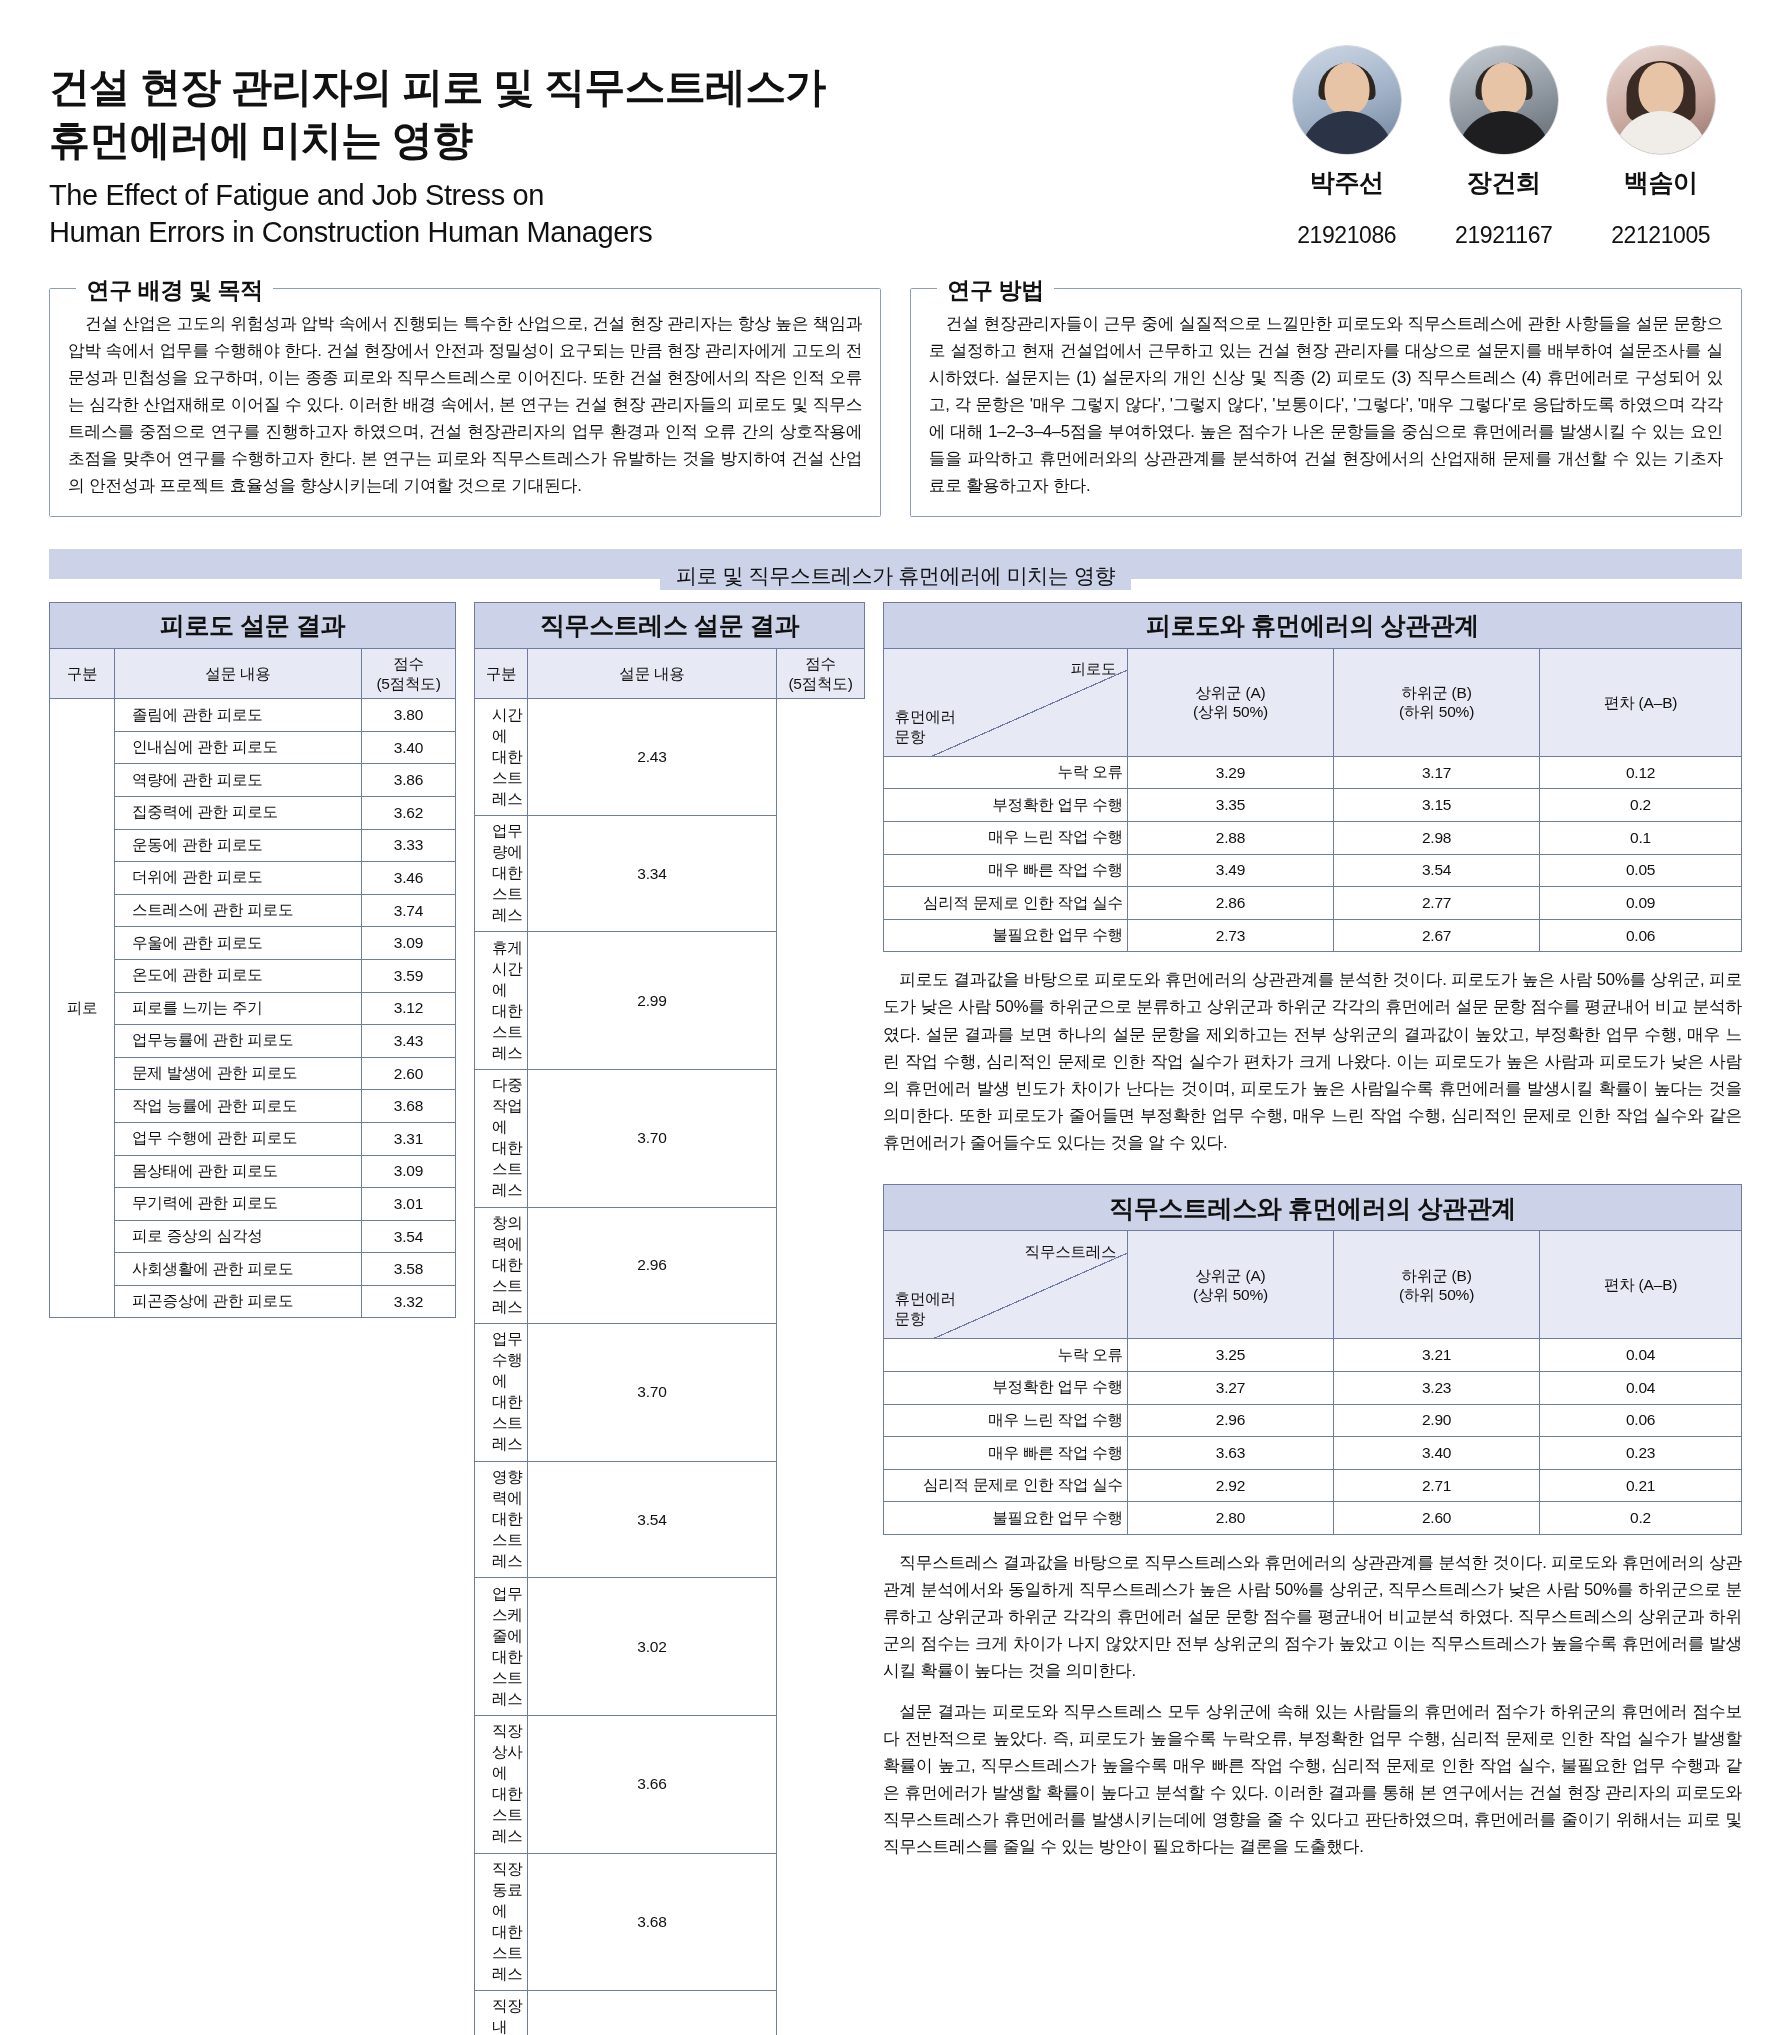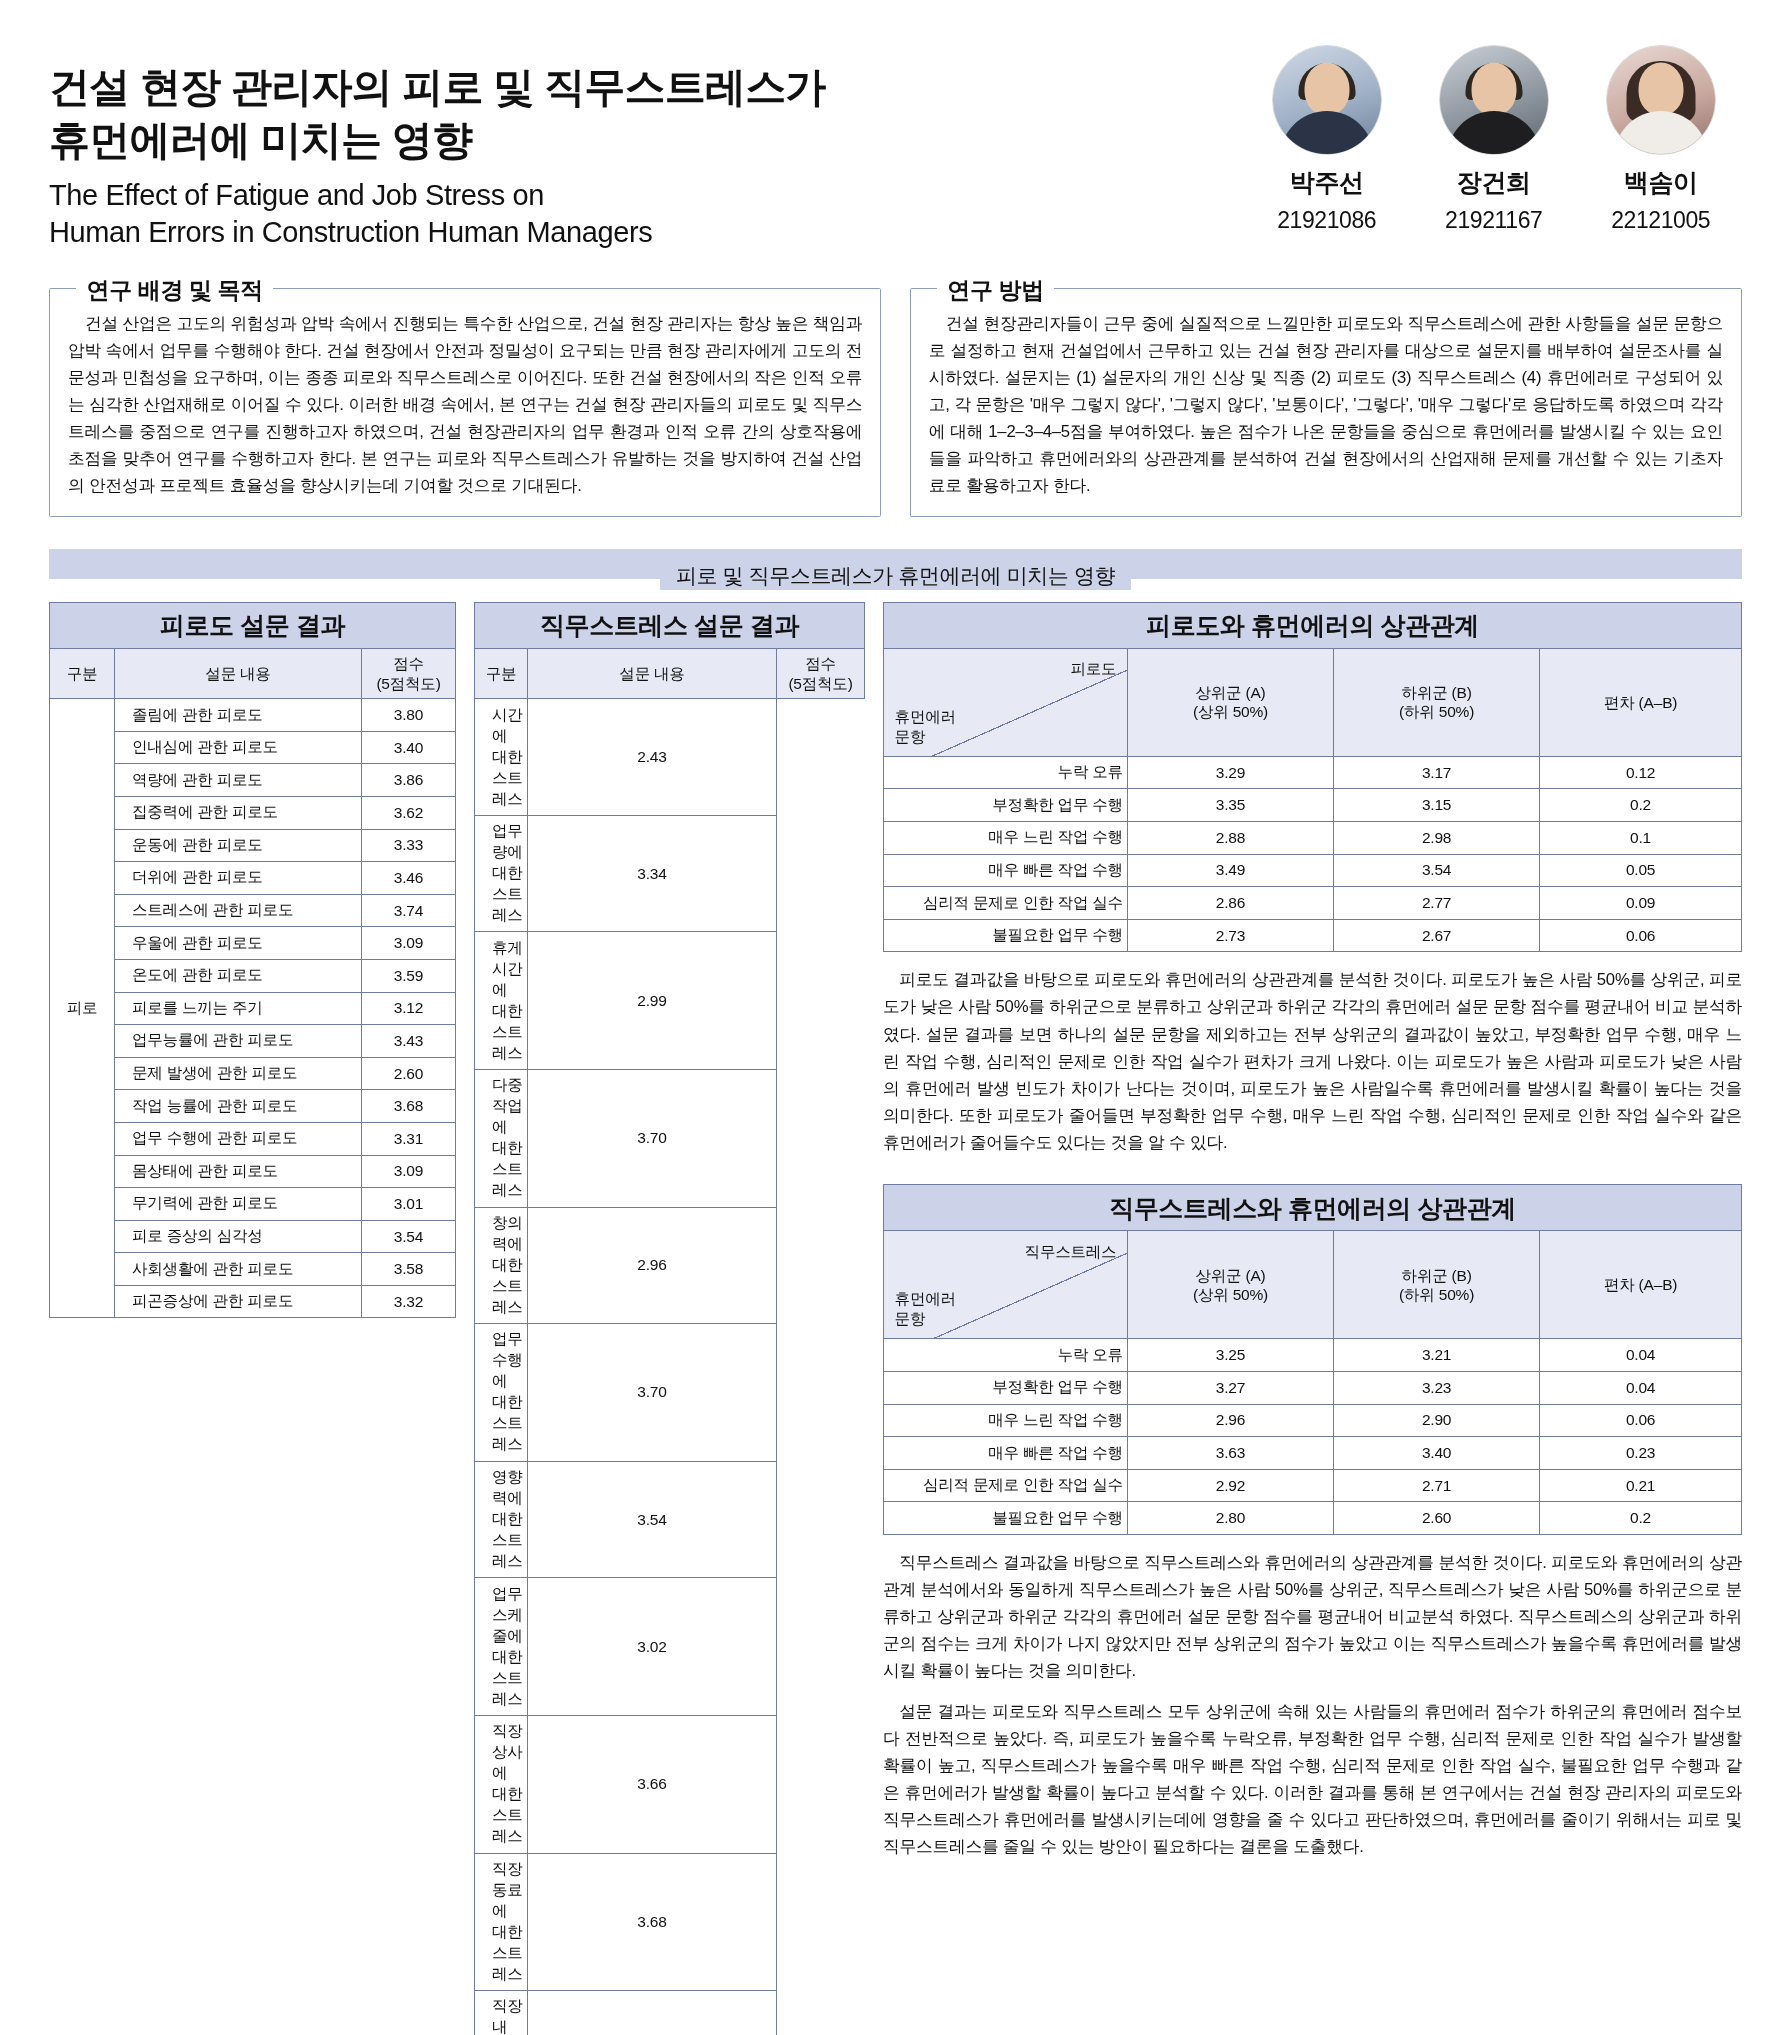--- a/index.html
+++ b/index.html
@@ -16,39 +16,39 @@
     min-height: 2685px;
     padding: 45px 49px 24.4px 49px;
     position: relative;
   }
 
   
   .header { display: flex; justify-content: space-between; align-items: flex-start; }
   .title-block { padding-top: 16.3px; }
   .title-ko { font-size: 41px; font-weight: bold; letter-spacing: -0.8px; line-height: 1.28; color:#111; }
   .title-en { font-size: 29px; font-weight: normal; line-height: 1.28; color:#111; margin-top: 10.6px; letter-spacing:-0.4px;}
-  .authors { display: flex; gap: 37px; padding-right: 16.3px; }
+  .authors { display: flex; gap: 27px; padding-right: 16.3px; }
   .author { width: 130px; text-align: center; }
   .avatar {
     width: 110px; height: 110px; border-radius: 50%;
     margin: 0 auto 11.4px auto; overflow: hidden; position: relative;
     border: 1.2px solid #d8d8d8;
   }
   .avatar .bg { position:absolute; inset:0; }
   .a1 .bg { background: linear-gradient(160deg,#cfd9e6 0%,#9fb0c6 55%,#6b7e96 100%); }
   .a2 .bg { background: linear-gradient(160deg,#c9cfd6 0%,#8e969f 55%,#5d646c 100%); }
   .a3 .bg { background: linear-gradient(160deg,#e9d9d4 0%,#c9a9a0 55%,#8e6e68 100%); }
   .face { position:absolute; left:50%; top:40%; transform:translate(-50%,-50%); width:45px; height:53px; border-radius:50% 50% 46% 46%; background:#e8c4a6; }
   .hair { position:absolute; left:50%; top:16%; transform:translateX(-50%); width:57px; height:37px; border-radius:28.5px 28.5px 5.7px 5.7px; background:#2d2722; }
   .a3 .hair { width:69px; height:61px; border-radius:33px 33px 12.2px 12.2px; background:#3a2b24; top:14%;}
   .body-sh { position:absolute; left:50%; bottom:-6%; transform:translateX(-50%); width:94px; height:49px; border-radius:49px 49px 0 0; background:#2b3447; }
   .a2 .body-sh { background:#1e1e20; }
   .a3 .body-sh { background:#f0ece7; }
   .author-name { font-size: 25px; font-weight: bold; letter-spacing:-0.4px; }
-  .author-id { font-size: 23px; margin-top: 8px; letter-spacing:-0.4px;}
+  .author-id { font-size: 23px; margin-top: 23px; letter-spacing:-0.4px;}
 
   
   .fieldset {
     border: 1.2px solid #8f9bbf;
     border-radius: 1.6px;
     position: relative;
     padding: 21px 18px 16.3px 18px;
   }
   .legend {
     position: absolute;

